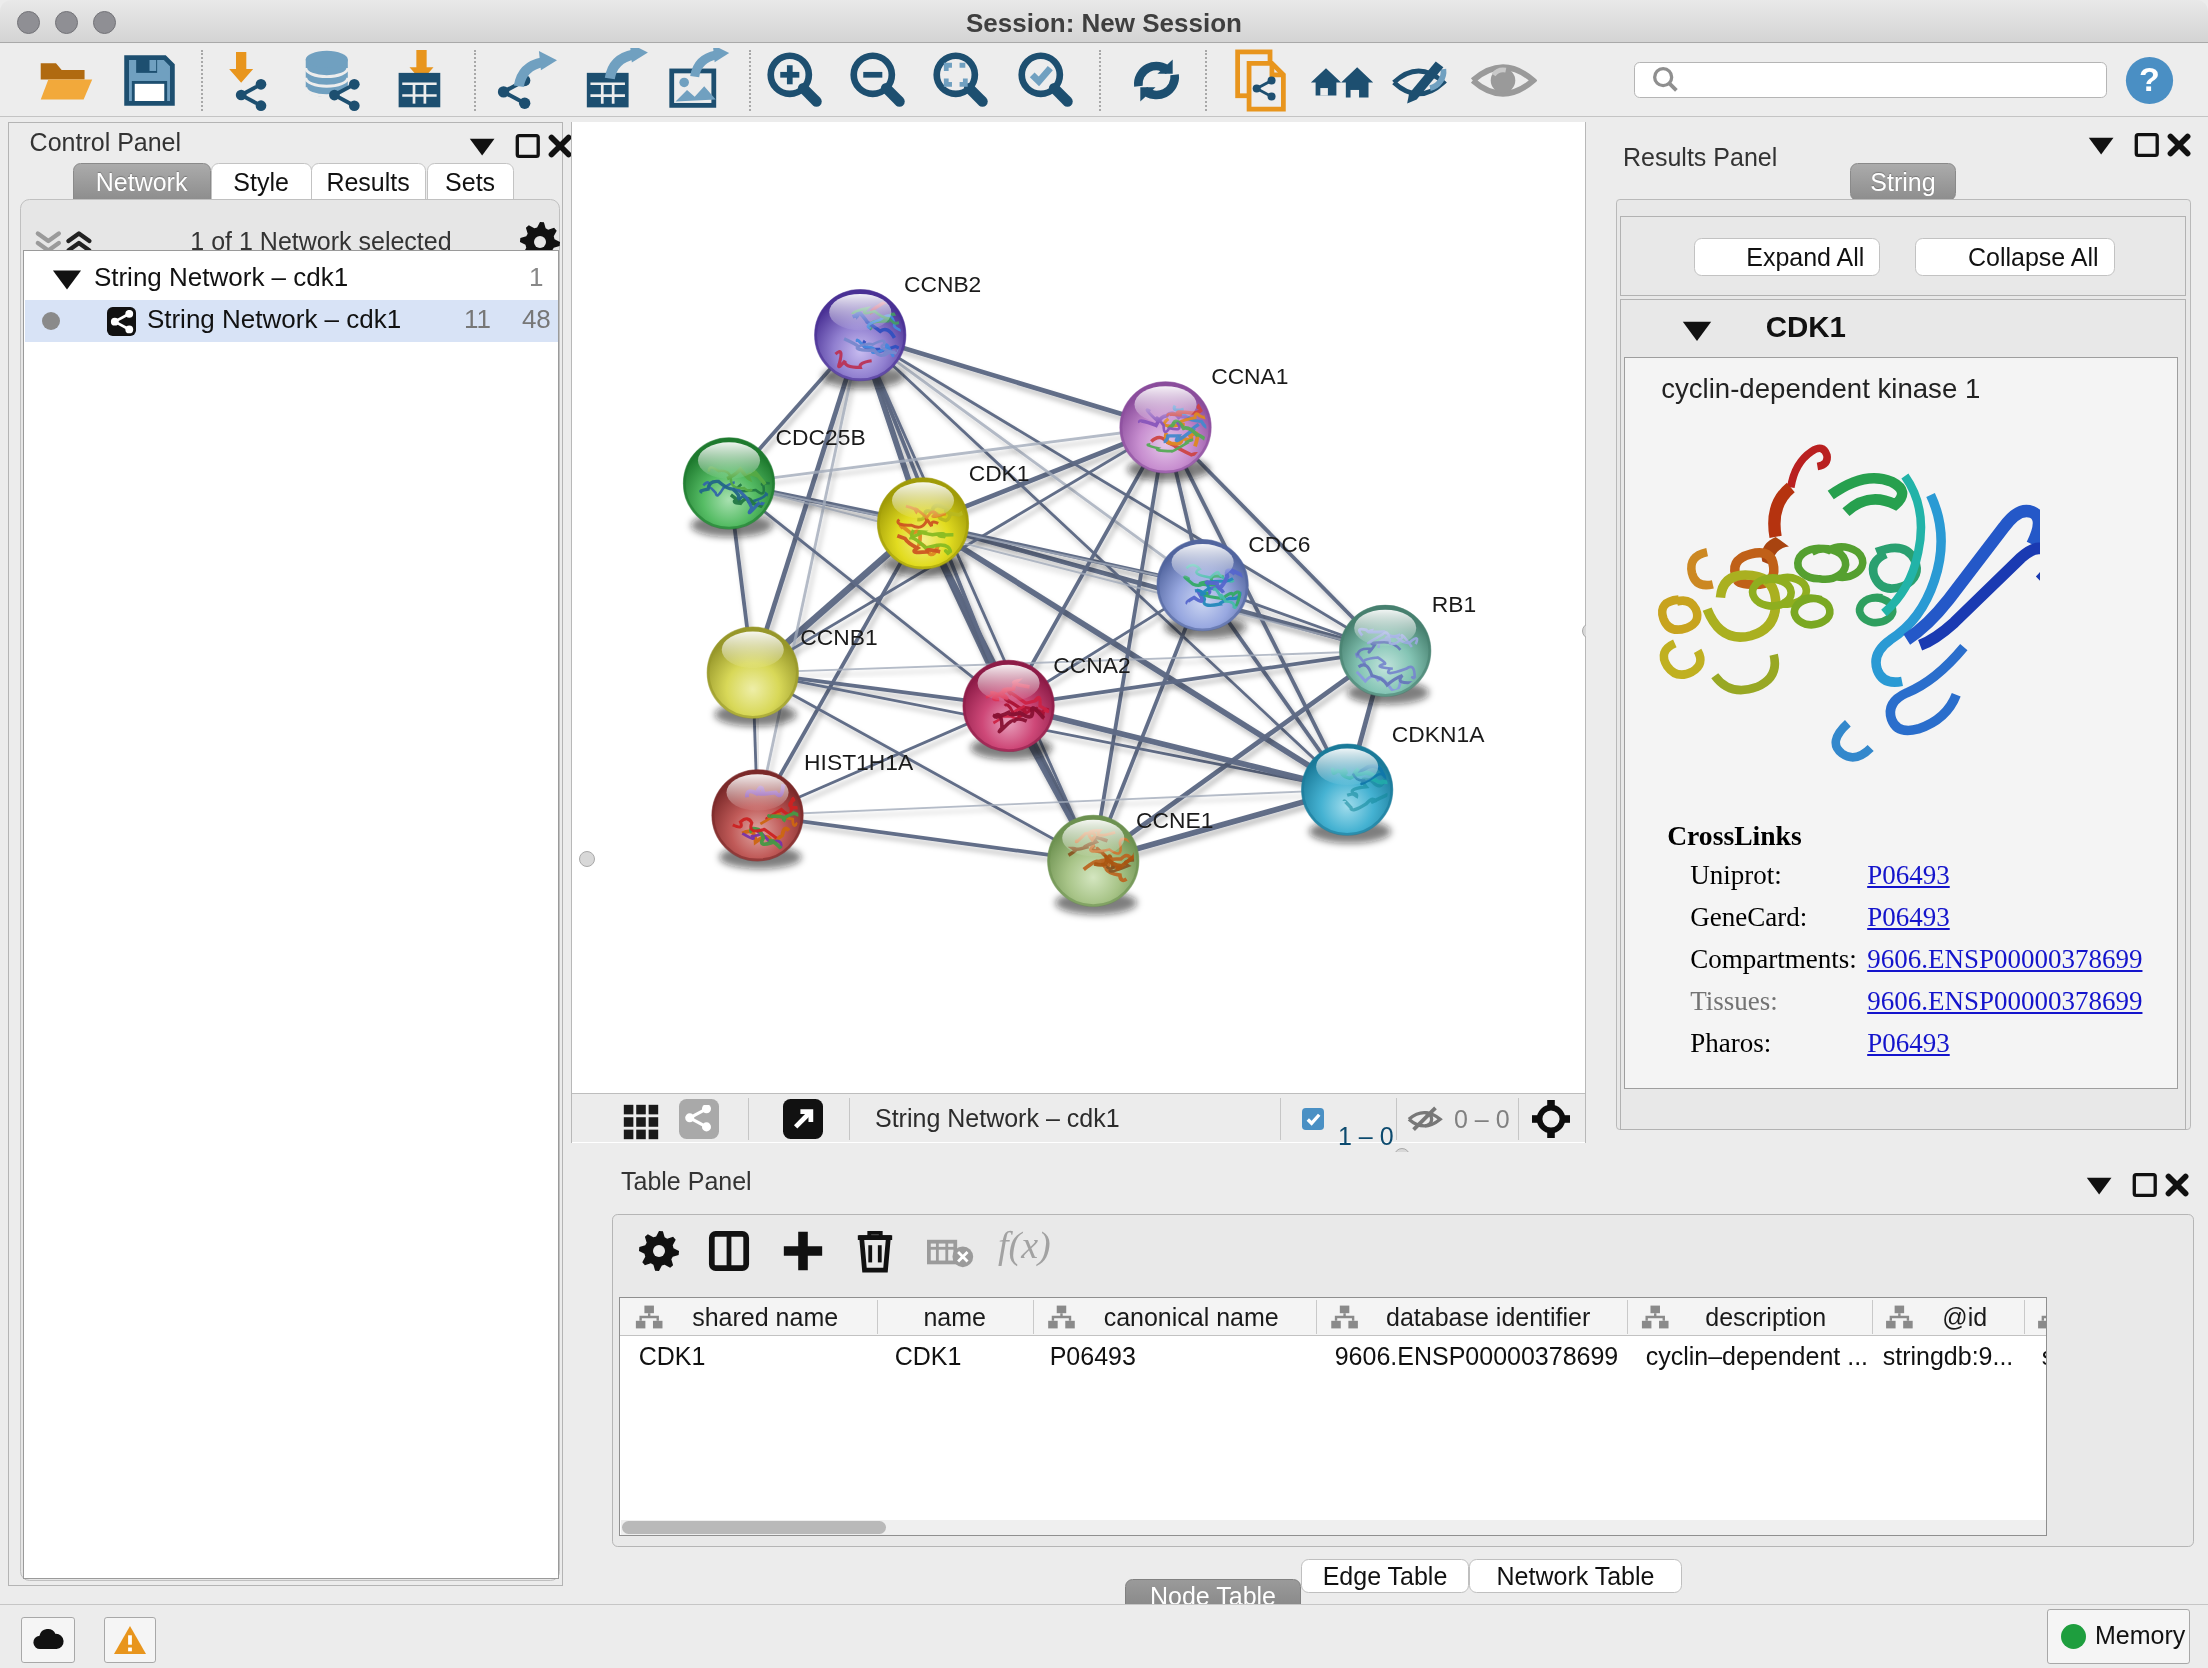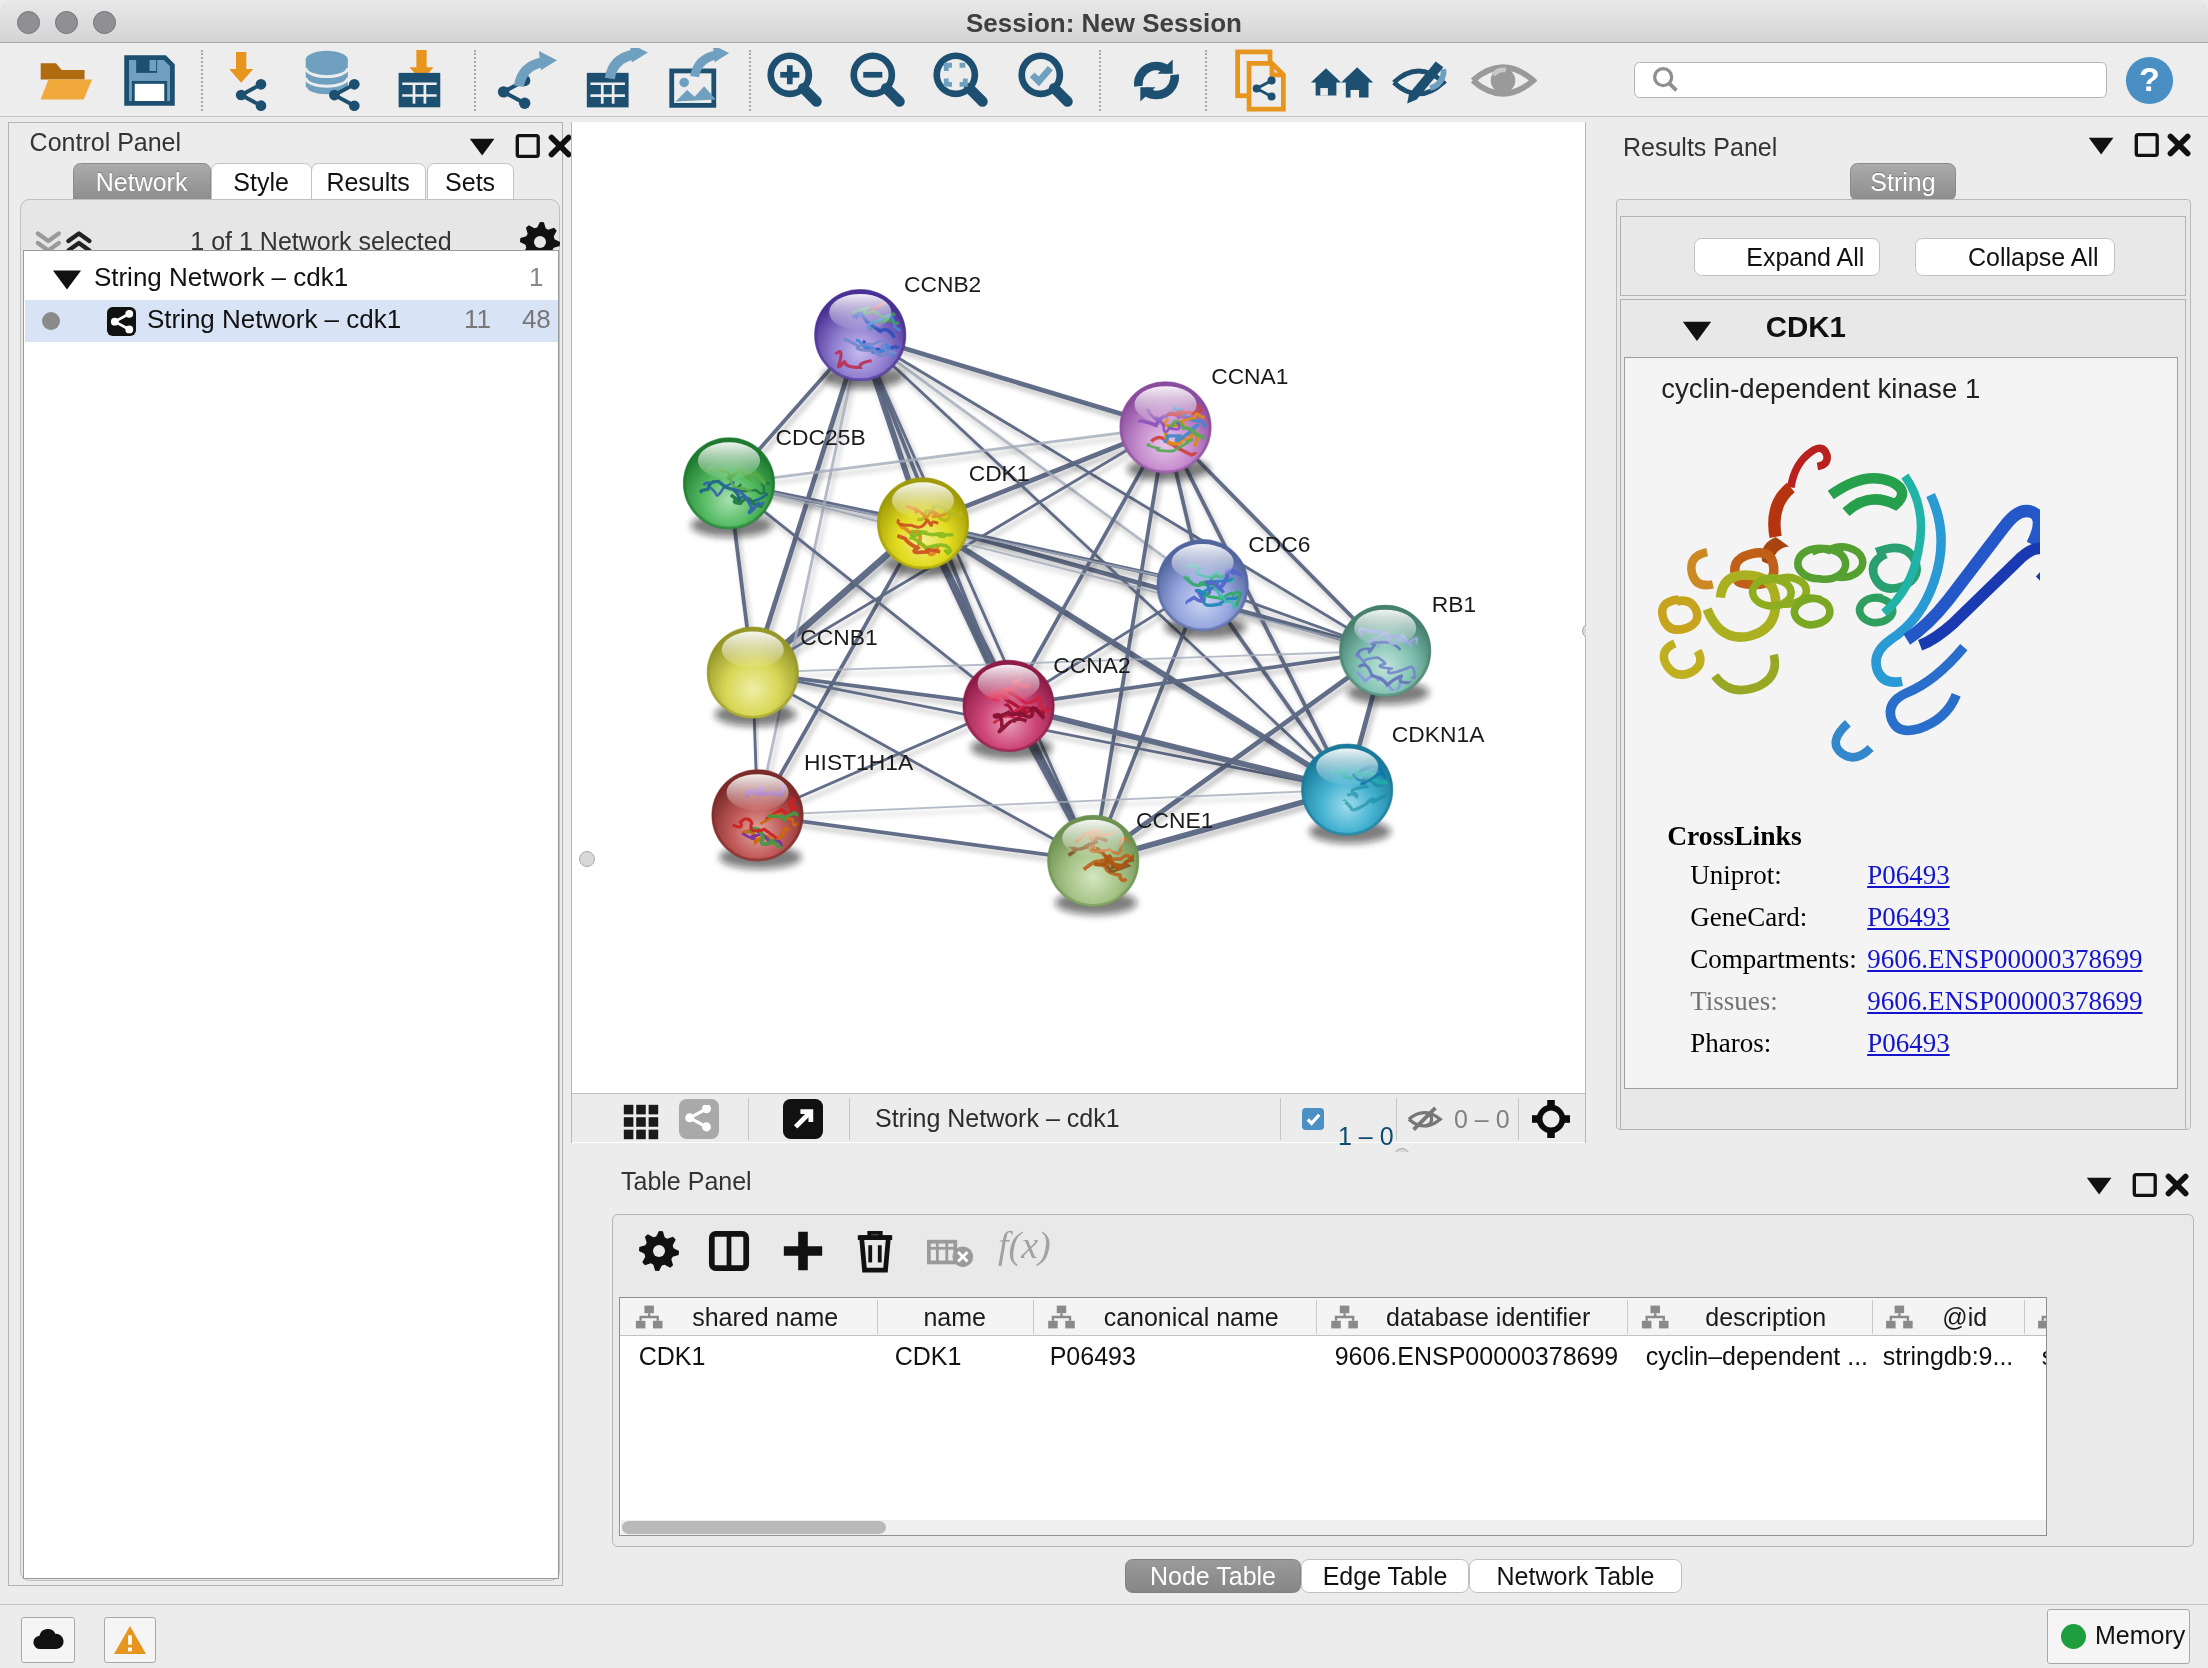--- a/index.html
+++ b/index.html
@@ -8,21 +8,21 @@
 .tl{position:absolute;top:10.5px;width:23px;height:23px;border-radius:50%;background:#8f8f94;border:1px solid #737378;}
 #title{position:absolute;top:7.6px;left:0;width:2208px;text-align:center;font-size:26px;font-weight:bold;color:#3f3f3f;}
 #toolbar{left:0;top:44px;width:2208px;height:73px;background:#ededed;border-bottom:1px solid #c4c4c4;}
 .sep{position:absolute;top:5.7px;height:61px;width:0;border-left:2.9px dotted #a8a8a8;}
 .ticon{position:absolute;top:7.6px;}
 #searchbox{position:absolute;left:1634px;top:18px;width:473px;height:36px;background:#fff;border:1px solid #b5b5b5;border-radius:5.7px;}
 .panel-title{font-size:25px;color:#333;}
 .tab{position:absolute;height:38px;border:1px solid #c3c3c3;border-radius:7.6px 7.6px 0 0;background:#fff;color:#111;font-size:25px;text-align:center;line-height:36px;}
 .tab.sel{background:linear-gradient(#ababab,#8d8d8d);color:#fff;border-color:#8a8a8a;text-shadow:0 -1px 1px rgba(0,0,0,.25);}
 .btab{position:absolute;height:34px;border:1px solid #bfbfbf;border-radius:7.6px;background:#fff;color:#111;font-size:25px;text-align:center;line-height:32px;}
-.btab.sel{background:linear-gradient(#9a9a9a,#868686);color:#fff;border-color:#808080;}
+.btab.sel{background:linear-gradient(#9a9a9a,#868686);color:#fff;border-color:#808080;margin-top:20px;}
 #controlpanel{left:7.6px;top:122px;width:555px;height:1464px;background:#ececec;border:1.9px solid #b4b4b4;border-right:1px solid #b4b4b4;}
 #cp-box{position:absolute;left:11.4px;top:76px;width:540px;height:1382px;background:#e6e6e6;border:1px solid #c0c0c0;border-radius:9.5px;}
 #cp-tree{position:absolute;left:14.3px;top:127px;width:536px;height:1329px;background:#fff;border:1px solid #9a9a9a;}
 .trow{position:absolute;left:1px;width:533px;height:42px;}
 #netview{left:571px;top:122px;width:1015px;height:1021px;background:#fff;border-left:1px solid #b8b8b8;border-right:1px solid #b8b8b8;}
 #netbar{position:absolute;left:0;top:971px;width:1013px;height:49px;background:#ececec;border-top:1px solid #bdbdbd;}
 .nbsep{position:absolute;top:3.8px;height:42px;width:0;border-left:1px solid #c6c6c6;}
 #resultspanel{left:1586px;top:122px;width:623px;height:1030px;background:#ececec;}
 #rp-outer{position:absolute;left:29.5px;top:77px;width:575px;height:931px;background:#e8e8e8;border:1px solid #b9b9b9;border-radius:3.8px;}
 .gbox{position:absolute;left:3.8px;width:566px;border:1.9px solid #b2b2b2;background:#e8e8e8;}
@@ -689,21 +689,21 @@
           <line x1="0" y1="20" x2="10" y2="20"></line>
           <line x1="30" y1="20" x2="40" y2="20"></line>
         </g>
       </svg>
     </div>
   </div>
 <div class="knob abs" style="left:579px;top:851px"></div>
 <div class="knob abs" style="left:1582px;top:623px"></div>
 <div class="knob abs" style="left:1394px;top:1148px"></div>
 <div id="resultspanel" class="abs">
-    <div class="abs panel-title" style="left:37px;top:11px">Results Panel</div>
+    <div class="abs panel-title" style="left:37px;top:21px">Results Panel</div>
     <svg class="abs" style="left:499px;top:0px" width="114" height="46" viewBox="0 0 120 48">
       <path d="M4 16.46 h26 l-13 17.55 z" fill="#111"></path>
       <rect x="54" y="13" width="22" height="22" rx="2" fill="none" stroke="#111" stroke-width="3.5"></rect>
       <g stroke="#111" stroke-width="6" stroke-linecap="round">
         <line x1="90" y1="15" x2="108" y2="33"></line>
         <line x1="108" y1="15" x2="90" y2="33"></line>
       </g>
     </svg>
     <div class="abs tab sel" style="left:264px;top:41px;width:106px;border-radius:7.6px">String</div>
     <div id="rp-outer">

